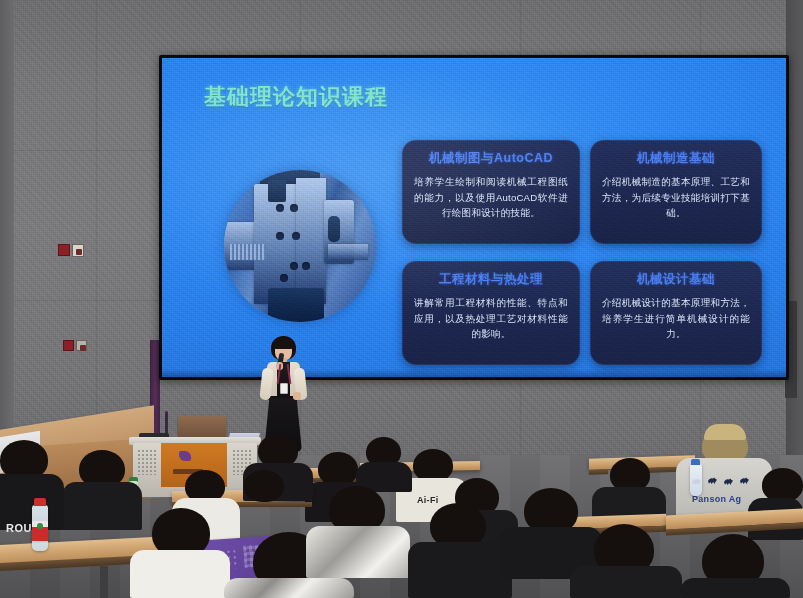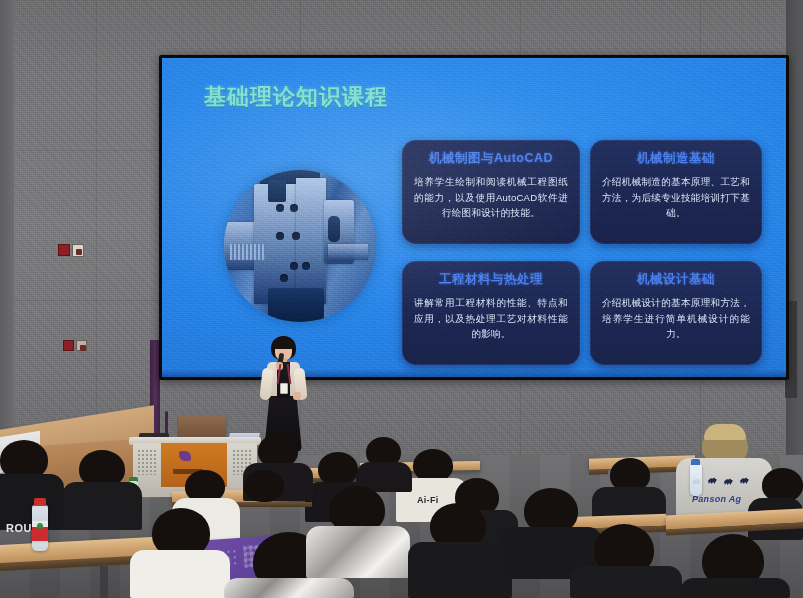--- a/index.html
+++ b/index.html
@@ -495,21 +495,21 @@
   <div class="head" style="left:610px; top:458px; width:40px; height:34px;"></div>
   <div class="body-sh" style="left:592px; top:487px; width:74px; height:44px; background:#1c1b1e;"></div>
 
   <div class="head" style="left:702px; top:428px; width:46px; height:36px; background:#a08b5f; border-radius:50% 50% 42% 42%;"></div>
   <div class="head" style="left:704px; top:424px; width:42px; height:16px; background:#c9b47e; border-radius:20px 20px 3px 3px;"></div>
   <div class="body-sh" style="left:676px; top:458px; width:96px; height:66px; background:linear-gradient(180deg,#d6d5d0,#b7b6b1);"></div>
   <div class="horse" style="left:692px; top:478px;"></div>
   <div class="horse" style="left:708px; top:477px;"></div>
   <div class="horse" style="left:724px; top:478px;"></div>
   <div class="horse" style="left:740px; top:477px;"></div>
-  <div class="tshirt-text" style="left:692px; top:494px; font-size:9px;font-style:italic;">Panson Ag</div>
+  <div class="tshirt-text" style="left:692px; top:494px; font-size:9px;">Panson Ag</div>
 
   <div class="bottle" style="left:690px; top:464px; width:12px; height:32px;">
     <span class="cap" style="left:1px; top:-5px; width:9px; height:6px; background:#3a6fbf;"></span>
   </div>
 
   <div class="head" style="left:762px; top:468px; width:41px; height:34px;"></div>
   <div class="body-sh" style="left:748px; top:498px; width:55px; height:42px; background:#19181b;"></div>
 
   <div class="desk" style="left:536px; top:516px; width:130px; height:12px; transform:skewY(-2deg);"></div>
   <div class="desk-edge" style="left:536px; top:528px; width:130px; height:6px; transform:skewY(-2deg);"></div>

